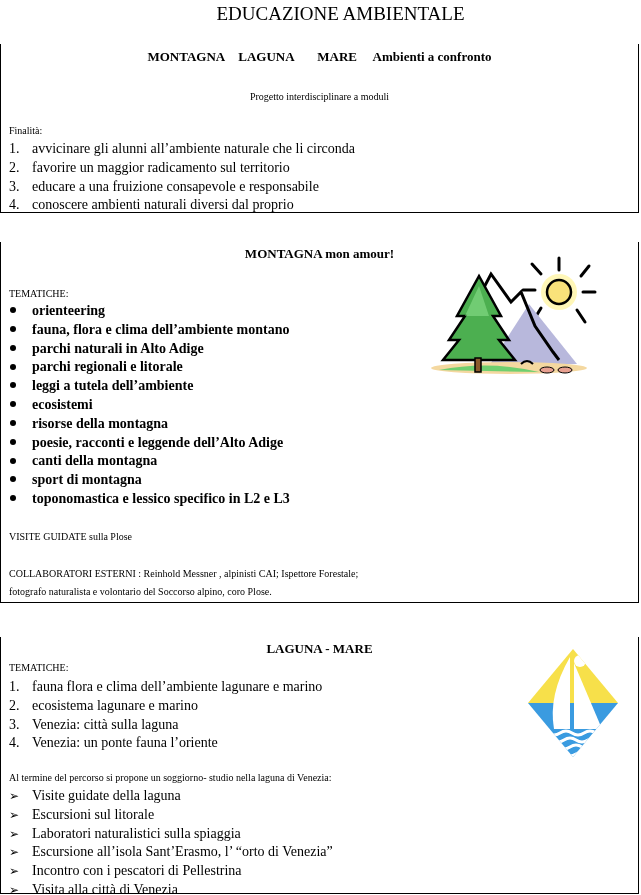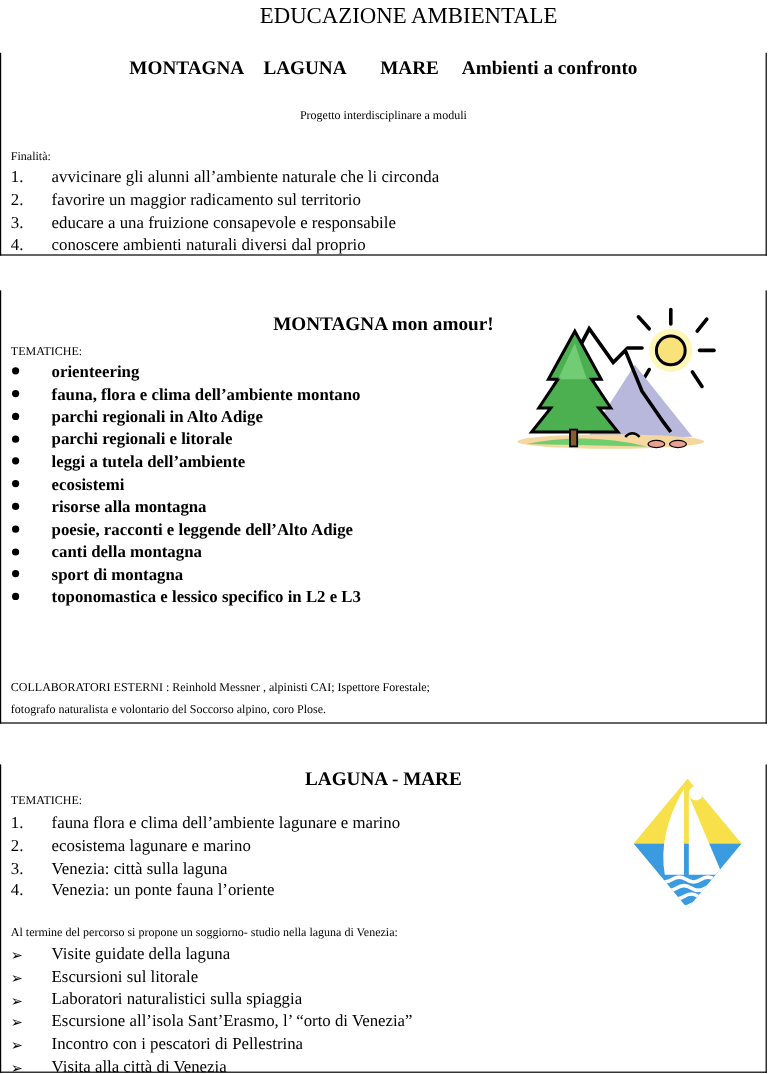--- a/index.html
+++ b/index.html
@@ -12,28 +12,28 @@
     position: absolute; left: 0; top: 3px; width: 641px; text-align: center;
     font-size: 19px; font-weight: normal; letter-spacing: 0px; padding-left: 20px;
   }
   .box {
     position: absolute; left: 0; width: 639px;
     border-left: 1px solid #000; border-right: 1px solid #000; border-bottom: 1px solid #000;
     box-sizing: border-box;
   }
   .h {
     position: absolute; left: 0; width: 100%; text-align: center;
-    font-weight: bold; font-size: 16px;
+    font-weight: bold; font-size: 13px;
   }
   .t { position: absolute; font-size: 10px; white-space: nowrap; line-height: 18px; }
   .b { font-weight: bold; }
   .list { position: absolute; left: 8px; margin: 0; padding: 0; list-style: none; font-size: 14px; }
   .list li { height: 18.8px; line-height: 18.8px; white-space: nowrap; position: relative; }
   .list .mk { position: absolute; left: 0; top: 0; width: 20px; }
-  .list .tx { position: absolute; left: 23px; top: 0; margin-left: 11px; }
+  .list .tx { position: absolute; left: 23px; top: 0; }
   .bullet-dot {
     display: inline-block; width: 6px; height: 6px; border-radius: 50%; background: #000;
     vertical-align: middle; margin-left: 1px; margin-top: -3px;
   }
   .arrow { font-size: 12px; }
   .pic { position: absolute; }
 </style>
 </head>
 <body>
 
@@ -62,68 +62,69 @@
         <span class="tx">educare a una fruizione consapevole e responsabile</span>
       </li>
     <li>
         <span class="mk">4.</span>
         <span class="tx">conoscere ambienti naturali diversi dal proprio</span>
       </li>
   </ul>
 </div>
 
 <div class="box" style="top:242px; height:361px;">
-  <div class="h" style="top:20px;">MONTAGNA mon amour!</div>
+  <div class="h" style="top:4px;">MONTAGNA mon amour!</div>
   <div class="t" style="left:8px; top:43px;">TEMATICHE:</div>
   <ul class="list b" style="top:60px; left:8px;">
     <li>
         <span class="mk"><span class="bullet-dot"></span></span>
         <span class="tx">orienteering</span>
       </li>
     <li>
         <span class="mk"><span class="bullet-dot"></span></span>
         <span class="tx">fauna, flora e clima dell’ambiente montano</span>
       </li>
     <li>
         <span class="mk"><span class="bullet-dot"></span></span>
-        <span class="tx">parchi regionali in Alto Adige</span>
+        <span class="tx">parchi naturali in Alto Adige</span>
       </li>
     <li>
         <span class="mk"><span class="bullet-dot"></span></span>
         <span class="tx">parchi regionali e litorale</span>
       </li>
     <li>
         <span class="mk"><span class="bullet-dot"></span></span>
         <span class="tx">leggi a tutela dell’ambiente</span>
       </li>
     <li>
         <span class="mk"><span class="bullet-dot"></span></span>
         <span class="tx">ecosistemi</span>
       </li>
     <li>
         <span class="mk"><span class="bullet-dot"></span></span>
-        <span class="tx">risorse alla montagna</span>
+        <span class="tx">risorse della montagna</span>
       </li>
     <li>
         <span class="mk"><span class="bullet-dot"></span></span>
         <span class="tx">poesie, racconti e leggende dell’Alto Adige</span>
       </li>
     <li>
         <span class="mk"><span class="bullet-dot"></span></span>
         <span class="tx">canti della montagna</span>
       </li>
     <li>
         <span class="mk"><span class="bullet-dot"></span></span>
         <span class="tx">sport di montagna</span>
       </li>
     <li>
         <span class="mk"><span class="bullet-dot"></span></span>
         <span class="tx">toponomastica e lessico specifico in L2 e L3</span>
       </li>
   </ul>
+  <div class="t" style="left:8px; top:286px;">VISITE GUIDATE sulla Plose</div>
   <div class="t" style="left:8px; top:323px;">COLLABORATORI ESTERNI : Reinhold Messner , alpinisti CAI; Ispettore Forestale;</div>
   <div class="t" style="left:8px; top:341px;">fotografo naturalista e  volontario del Soccorso alpino, coro Plose.</div>
 
   <svg class="pic" style="left:428px; top:14px;" width="180" height="120" viewBox="0 0 180 120">
 
     <g stroke="#000" stroke-width="3" stroke-linecap="round">
       <line x1="130" y1="2" x2="130" y2="14"></line>
       <line x1="103" y1="8" x2="112" y2="18"></line>
       <line x1="160" y1="10" x2="152" y2="20"></line>
       <line x1="94" y1="34" x2="106" y2="34"></line>

